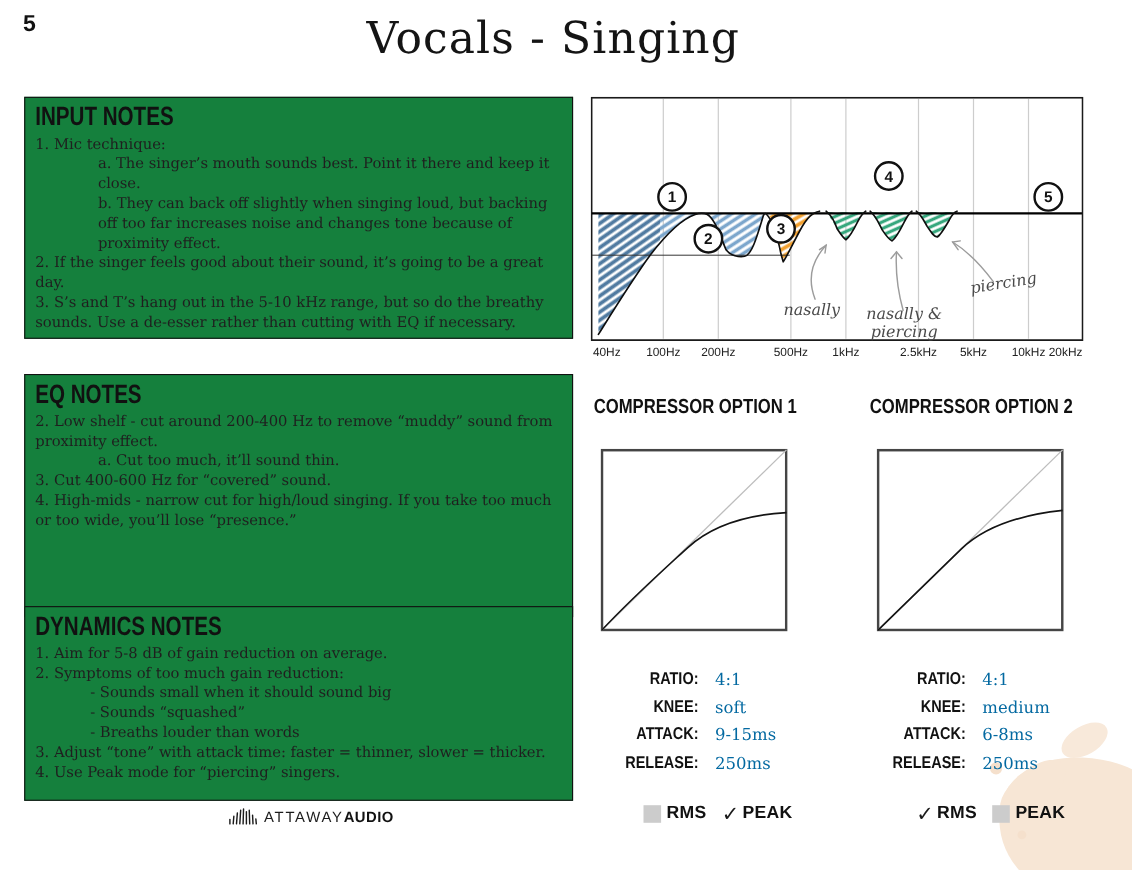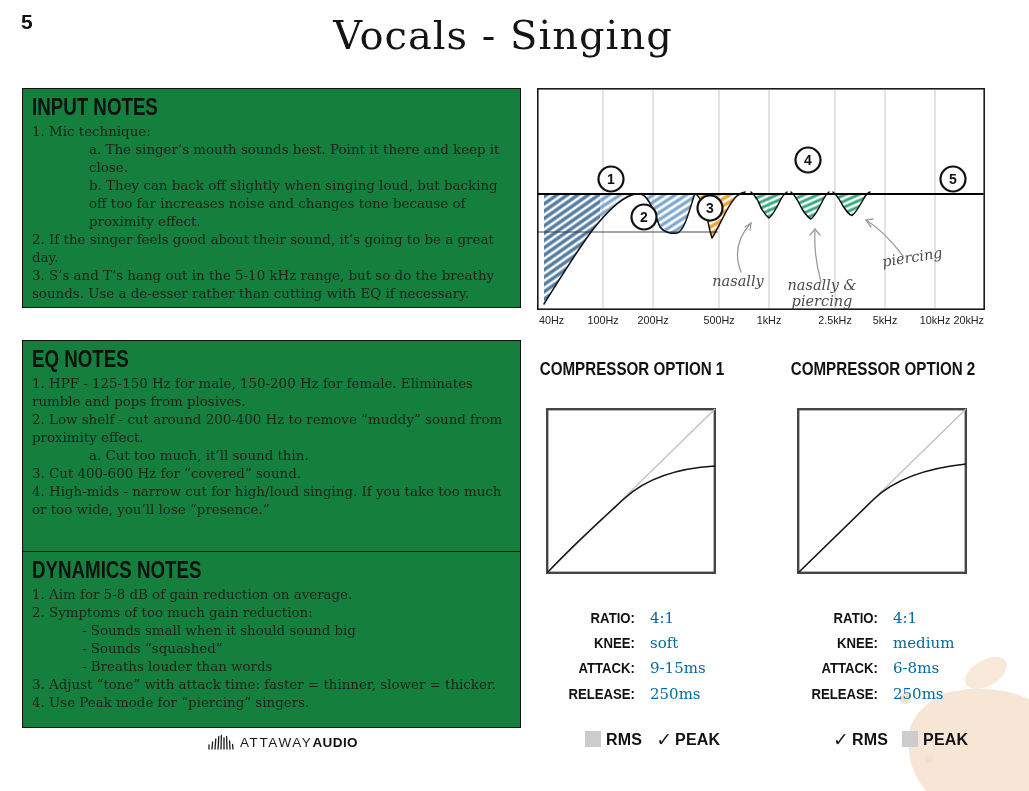--- a/index.html
+++ b/index.html
@@ -43,21 +43,21 @@
     white-space:nowrap;z-index:2;}
   .comp-svg{position:absolute;top:408px;z-index:2;}
 
   .settings{position:absolute;top:605px;width:260px;z-index:2;}
   .set-row{height:25.3px;display:flex;align-items:center;}
   .set-label{display:inline-block;width:96px;text-align:right;
     font:700 15.5px "Liberation Sans",sans-serif;color:#111;
     transform:scaleX(.85);transform-origin:right center;white-space:nowrap;}
   .set-value{margin-left:15px;font:15px "DejaVu Serif",serif;color:#0369a1;}
 
-  .meter{position:absolute;top:731px;display:flex;z-index:2;
+  .meter{position:absolute;top:731px;display:flex;align-items:center;z-index:2;
     font:700 16px "Liberation Sans",sans-serif;color:#111;}
   .meter-box{width:16px;height:16px;background:#ccc;margin-right:5px;}
   .meter-check{font:700 19px "DejaVu Sans",sans-serif;color:#1a1a1a;margin-right:3px;line-height:16px;}
   .meter-label{margin-right:14px;letter-spacing:.2px;}
 </style>
 </head>
 <body>
 
 <div class="page">
 
@@ -74,21 +74,20 @@
     <h2 class="box-title">INPUT NOTES</h2>
     <div class="note-line">1. Mic technique:</div>
     <div class="note-line ind-a">a. The singer’s mouth sounds best. Point it there and keep it close.</div>
     <div class="note-line ind-a">b. They can back off slightly when singing loud, but backing off too far increases noise and changes tone because of proximity effect.</div>
     <div class="note-line">2. If the singer feels good about their sound, it’s going to be a great day.</div>
     <div class="note-line">3. S’s and T’s hang out in the 5-10 kHz range, but so do the breathy sounds. Use a de-esser rather than cutting with EQ if necessary.</div>
   </section>
 
   <section class="note-box" style="top:320px;height:215px;margin-top:20px;">
     <h2 class="box-title">EQ NOTES</h2>
-    <div class="note-line">1. HPF - 125-150 Hz for male, 150-200 Hz for female. Eliminates rumble and pops from plosives.</div>
     <div class="note-line">2. Low shelf - cut around 200-400 Hz to remove “muddy” sound from proximity effect.</div>
     <div class="note-line ind-a">a. Cut too much, it’ll sound thin.</div>
     <div class="note-line">3. Cut 400-600 Hz for “covered” sound.</div>
     <div class="note-line">4. High-mids - narrow cut for high/loud singing. If you take too much or too wide, you’ll lose “presence.”</div>
   </section>
 
   <section class="note-box" style="top:551px;height:171px;">
     <h2 class="box-title">DYNAMICS NOTES</h2>
     <div class="note-line">1. Aim for 5-8 dB of gain reduction on average.</div>
     <div class="note-line">2. Symptoms of too much gain reduction:</div>

